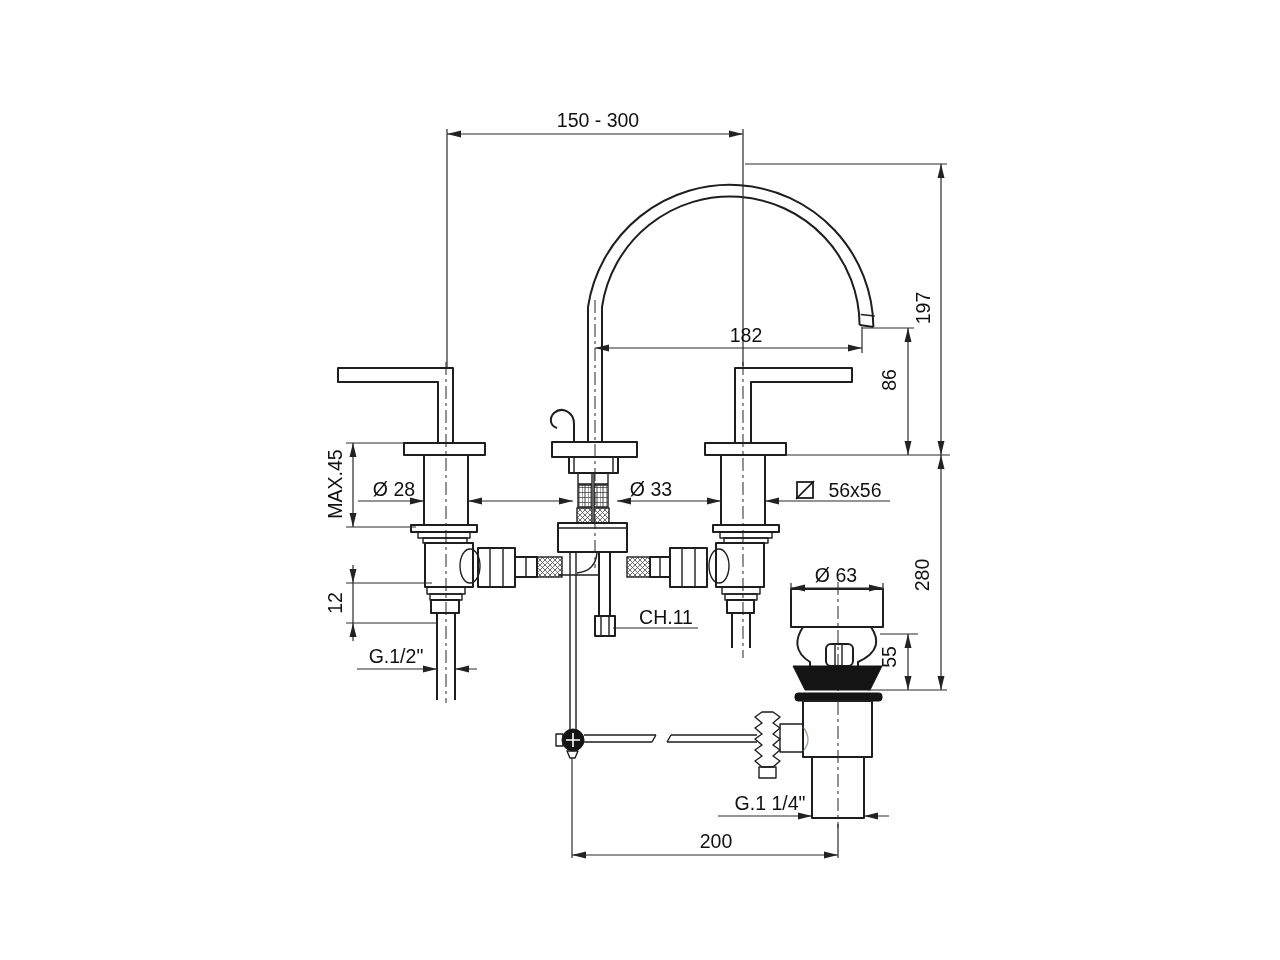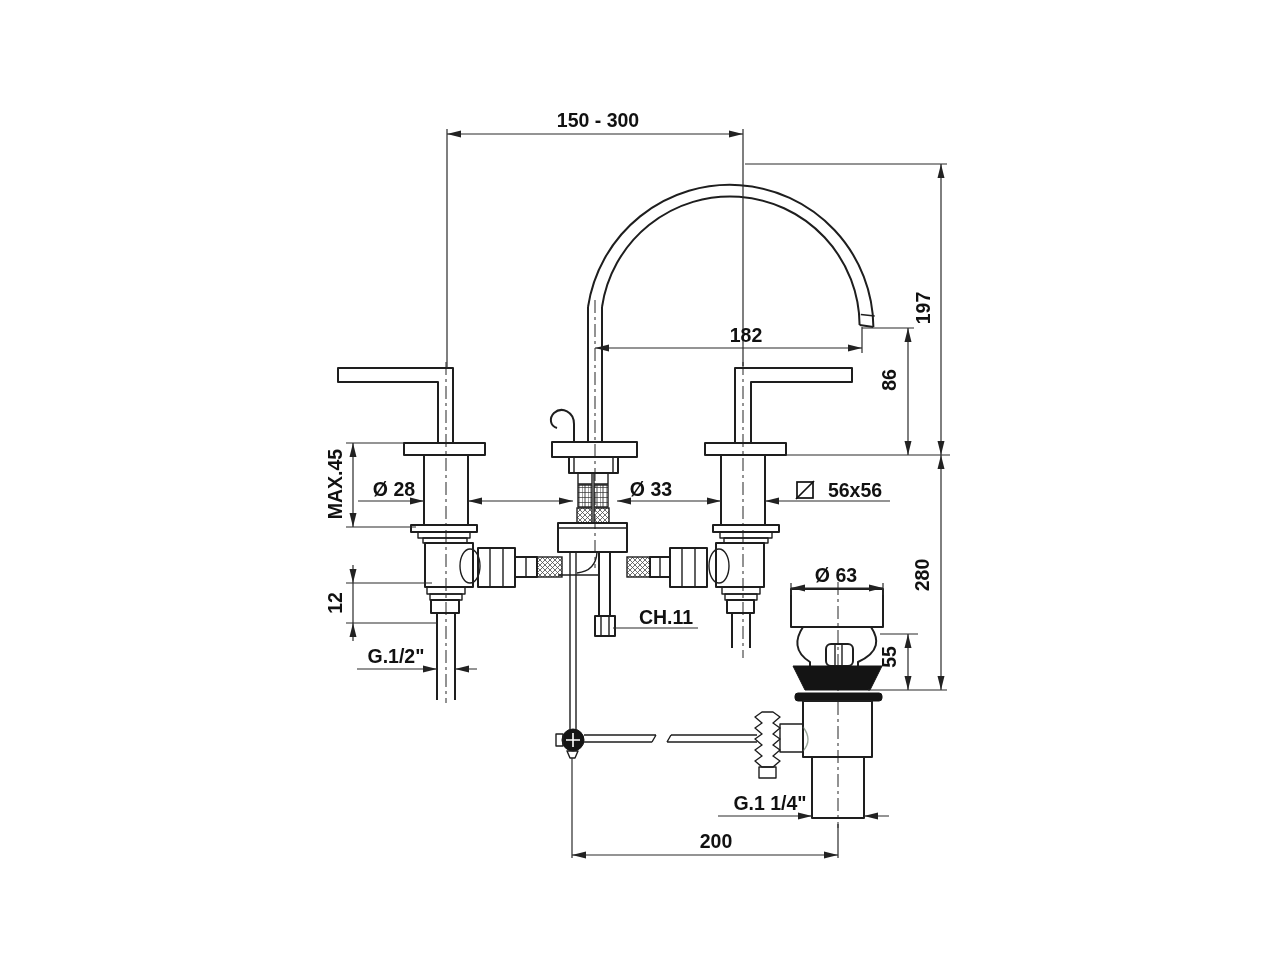--- a/index.html
+++ b/index.html
@@ -1,16 +1,16 @@
 <!DOCTYPE html>
 <html><head>
 <meta charset="utf-8">
 <style>
   html,body{margin:0;padding:0;background:#ffffff;}
-  .stage{width:1280px;height:960px;position:relative;background:#ffffff;overflow:hidden;font-weight:bold;}
+  .stage{width:1280px;height:960px;position:relative;background:#ffffff;overflow:hidden;}
   svg{display:block;}
   .part{fill:none;stroke:#1e1e1e;stroke-width:2;stroke-linejoin:round;stroke-linecap:butt;}
   .part-thin{fill:none;stroke:#1e1e1e;stroke-width:1.4;stroke-linejoin:round;}
   .fillblack{fill:#141414;stroke:#141414;stroke-width:1;}
   .dim{fill:none;stroke:#2b2b2b;stroke-width:1.2;}
   .centerline{fill:none;stroke:#3a3a3a;stroke-width:1.1;stroke-dasharray:13 4 3 4;}
   .arrow{fill:#222222;stroke:none;}
   .dimtext{font-family:"Liberation Sans","DejaVu Sans",sans-serif;font-size:19.5px;fill:#111111;}
   .anch{text-anchor:middle;}
   .hatchrect{stroke:#1e1e1e;stroke-width:1.4;}

